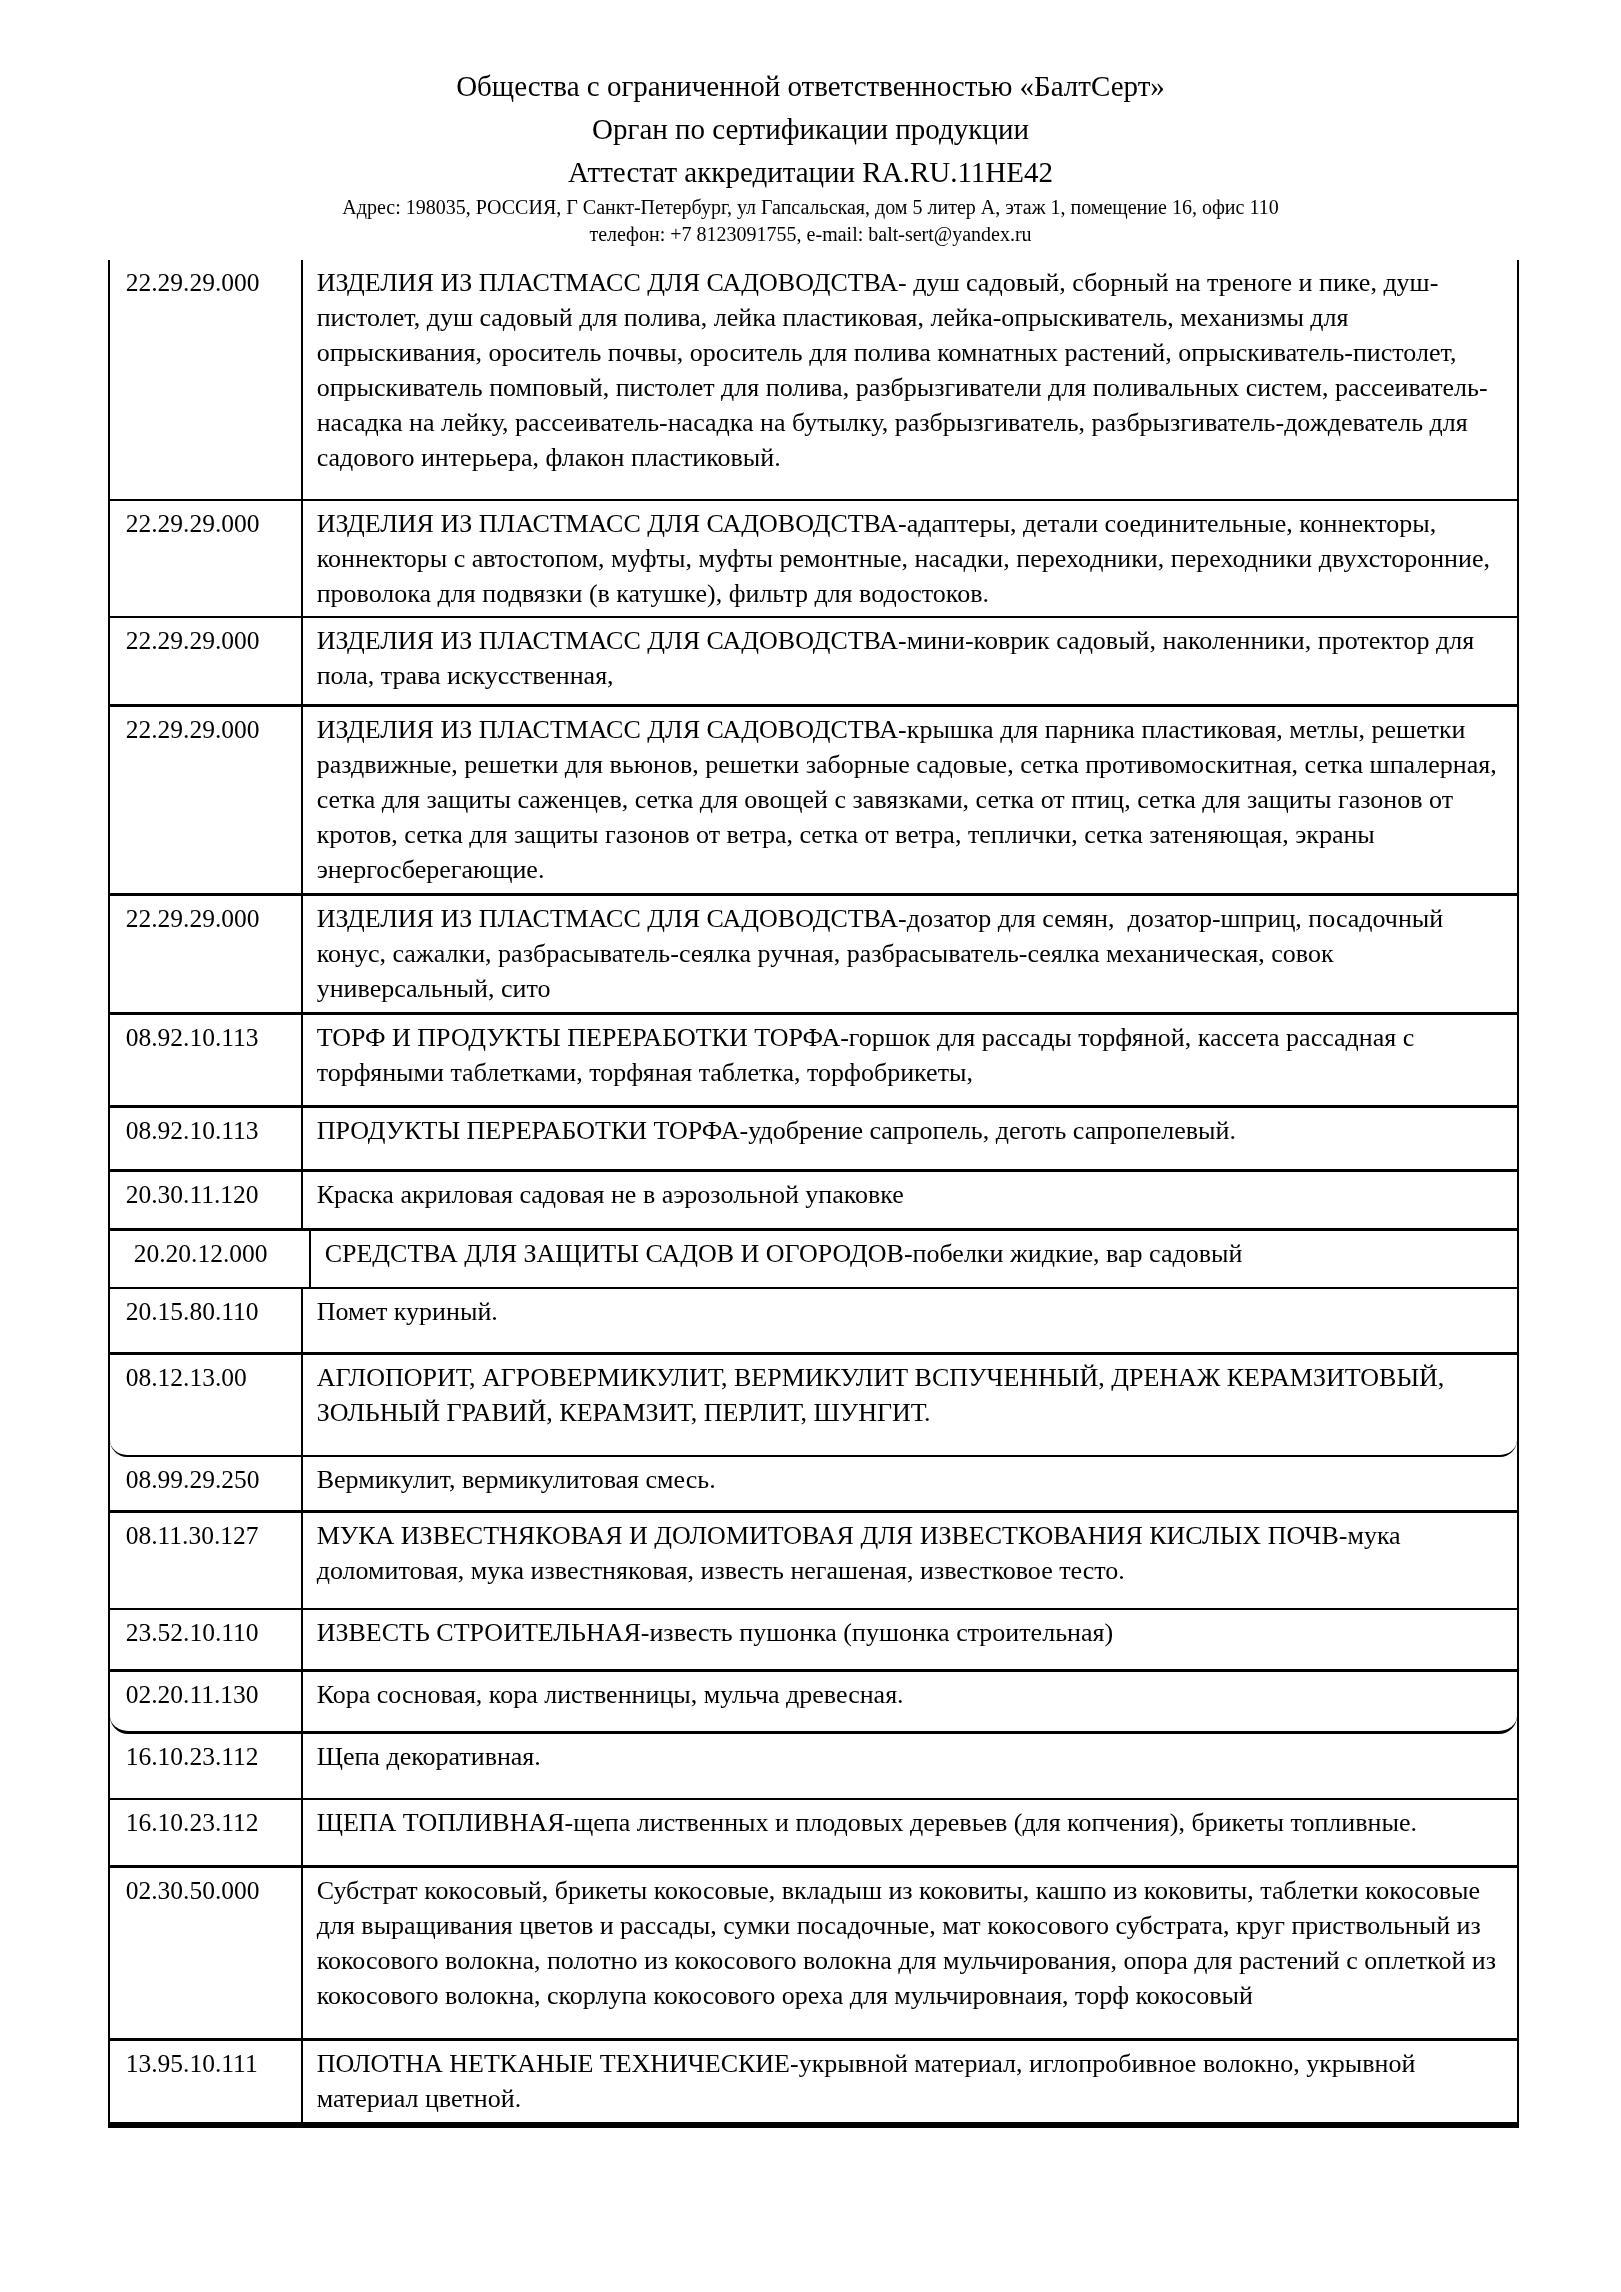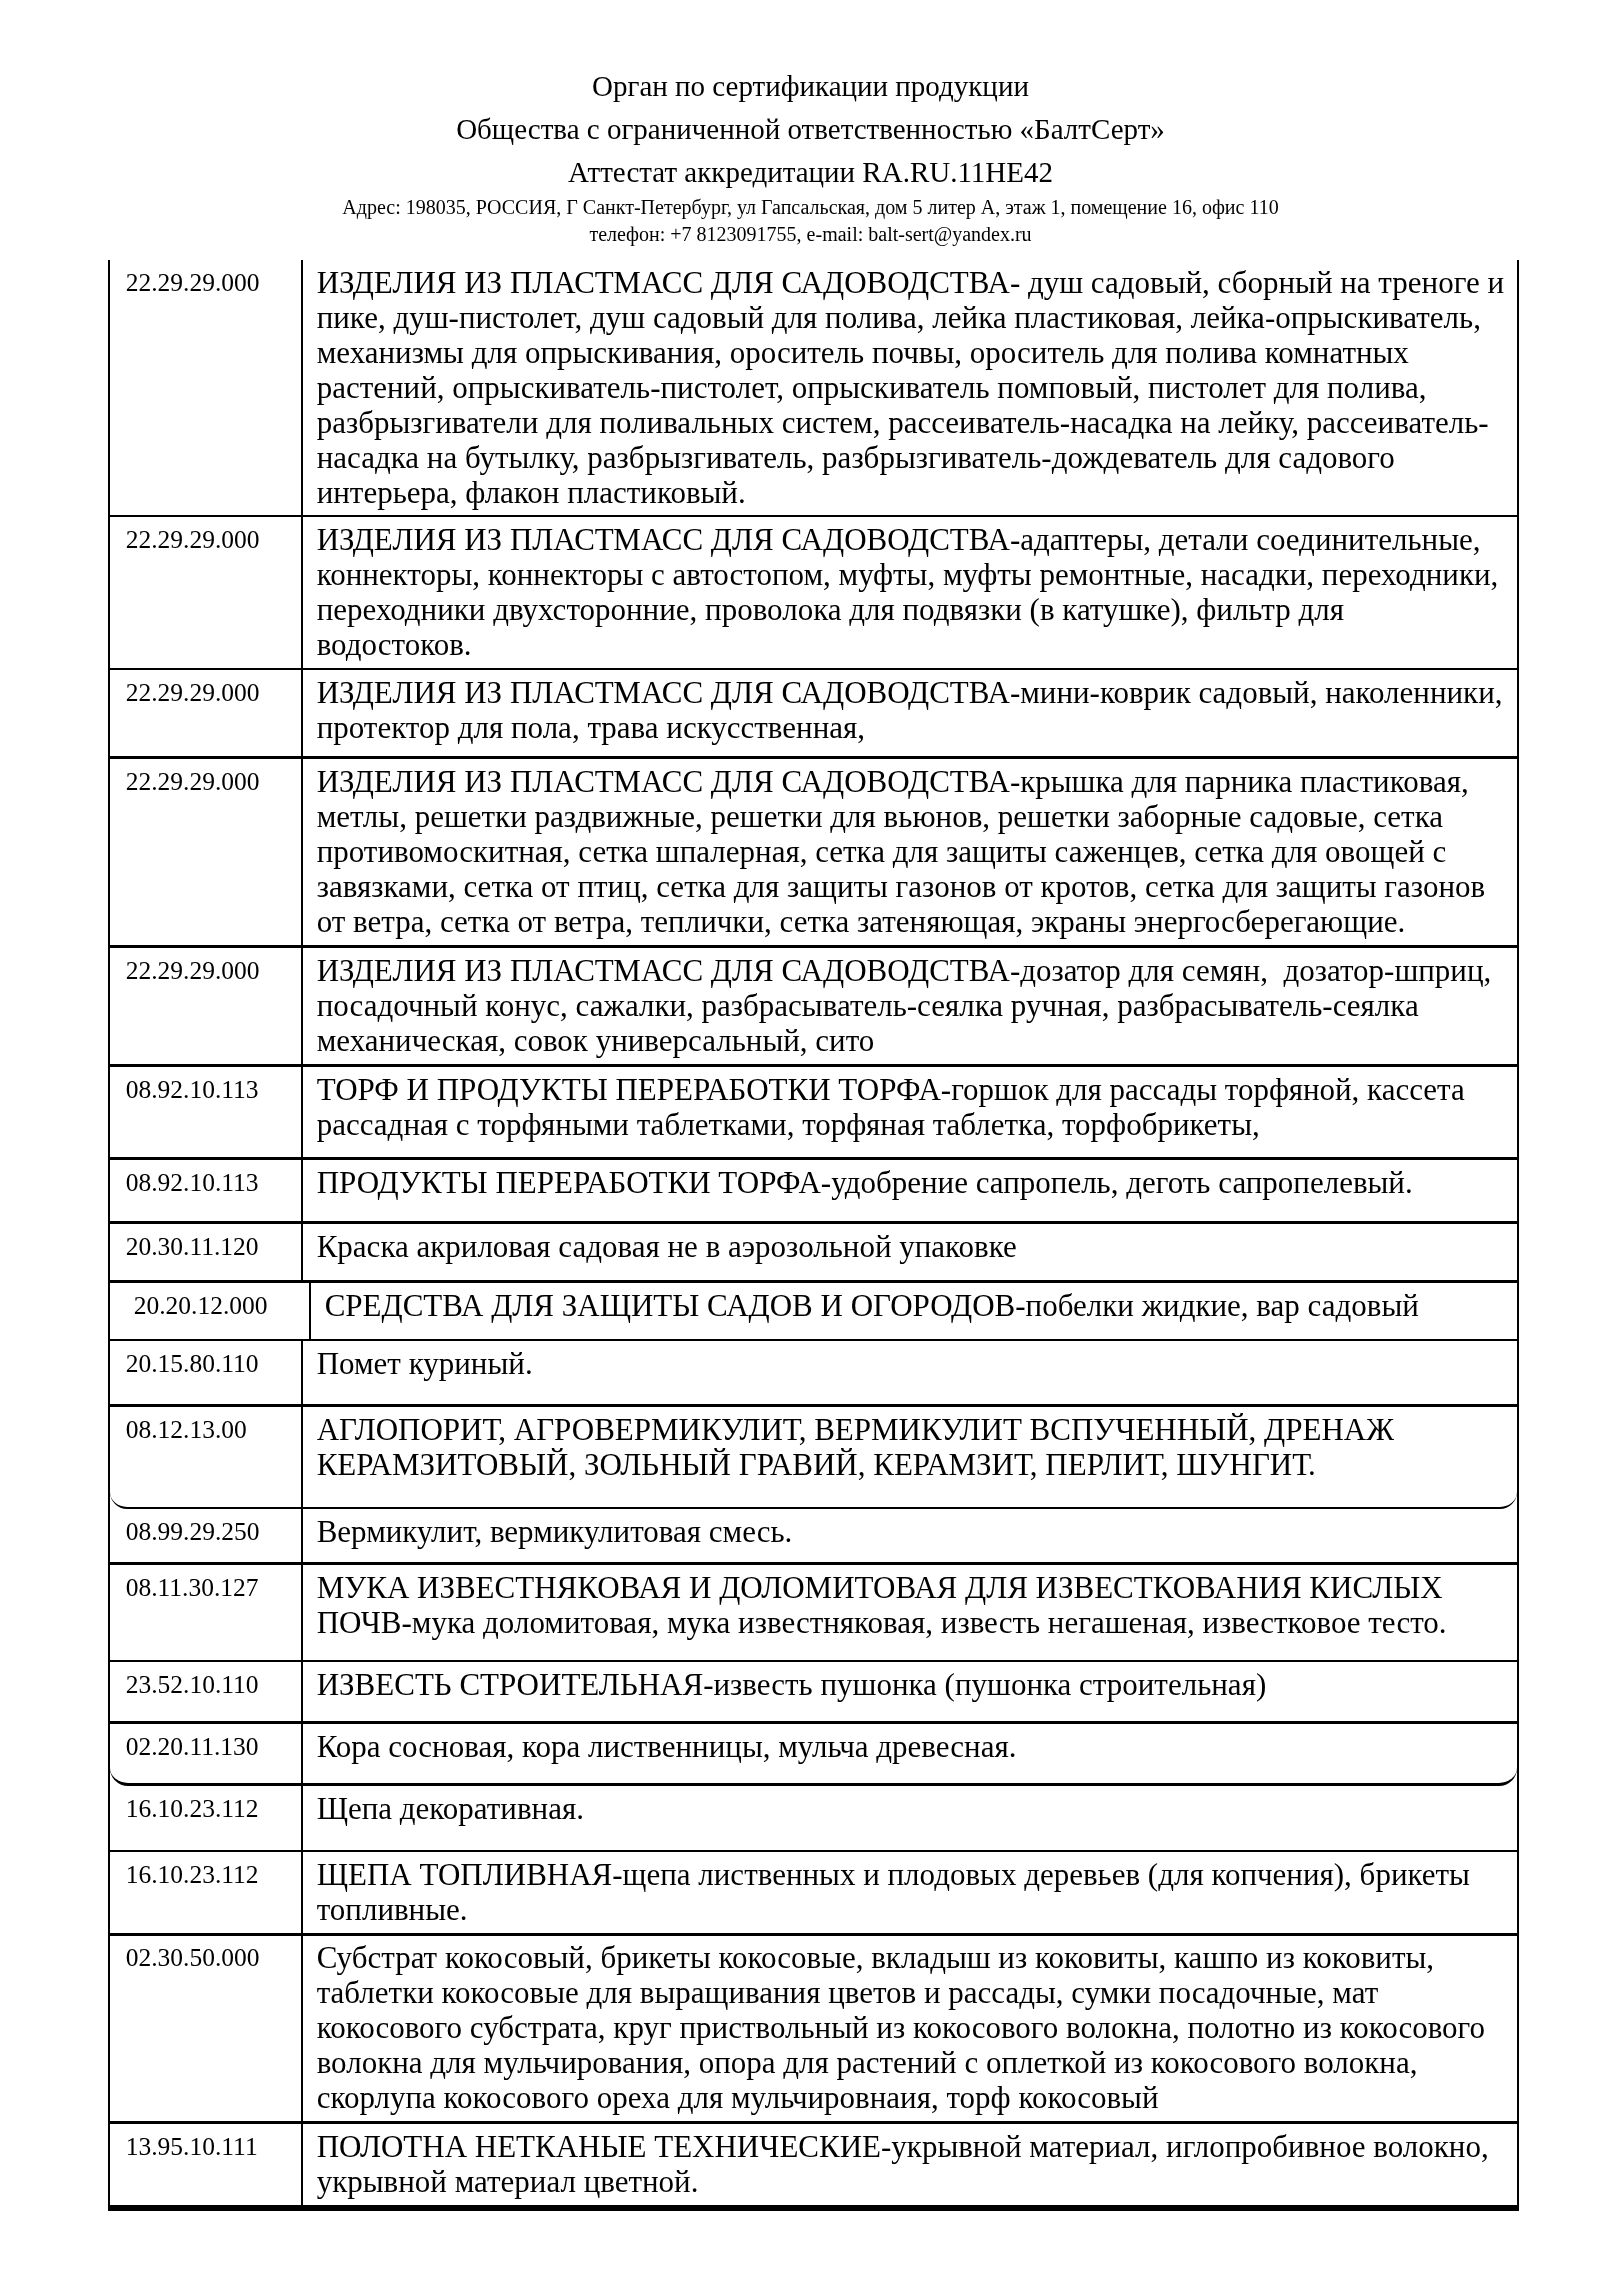--- a/index.html
+++ b/index.html
@@ -60,33 +60,33 @@
     border-right: 2.9px solid #000;
     box-sizing: border-box;
     padding: 4.9px 5.9px 0 15.7px;
     font-size: 25.5px;
     line-height: 35px;
   }
   .desc-cell {
     flex: 1 1 auto;
     box-sizing: border-box;
     padding: 4.9px 11.8px 5.9px 13.7px;
-    font-size: 31px;
+    font-size: 26px;
     line-height: 35px;
     white-space: pre-wrap;
   }
 </style>
 </head>
 <body>
 
 <div class="page">
 
   <div class="header">
+    <div class="title-line">Общества с ограниченной ответственностью «БалтСерт»</div>
     <div class="title-line">Орган по сертификации продукции</div>
-    <div class="title-line">Общества с ограниченной ответственностью «БалтСерт»</div>
     <div class="title-line">Аттестат аккредитации RA.RU.11HE42</div>
     <div class="addr-line">Адрес: 198035, РОССИЯ, Г Санкт-Петербург, ул Гапсальская, дом 5 литер А, этаж 1, помещение 16, офис 110</div>
     <div class="addr-line">телефон: +7 8123091755, e-mail: balt-sert@yandex.ru</div>
   </div>
 
   <div class="doc-table">
       <div class="t-row" style="min-height: 241px;">
         <div class="code-cell">22.29.29.000</div>
         <div class="desc-cell">ИЗДЕЛИЯ ИЗ ПЛАСТМАСС ДЛЯ САДОВОДСТВА- душ садовый, сборный на треноге и пике, душ-пистолет, душ садовый для полива, лейка пластиковая, лейка-опрыскиватель, механизмы для опрыскивания, ороситель почвы, ороситель для полива комнатных растений, опрыскиватель-пистолет, опрыскиватель помповый, пистолет для полива, разбрызгиватели для поливальных систем, рассеиватель-насадка на лейку, рассеиватель-насадка на бутылку, разбрызгиватель, разбрызгиватель-дождеватель для садового интерьера, флакон пластиковый.</div>
       </div>

